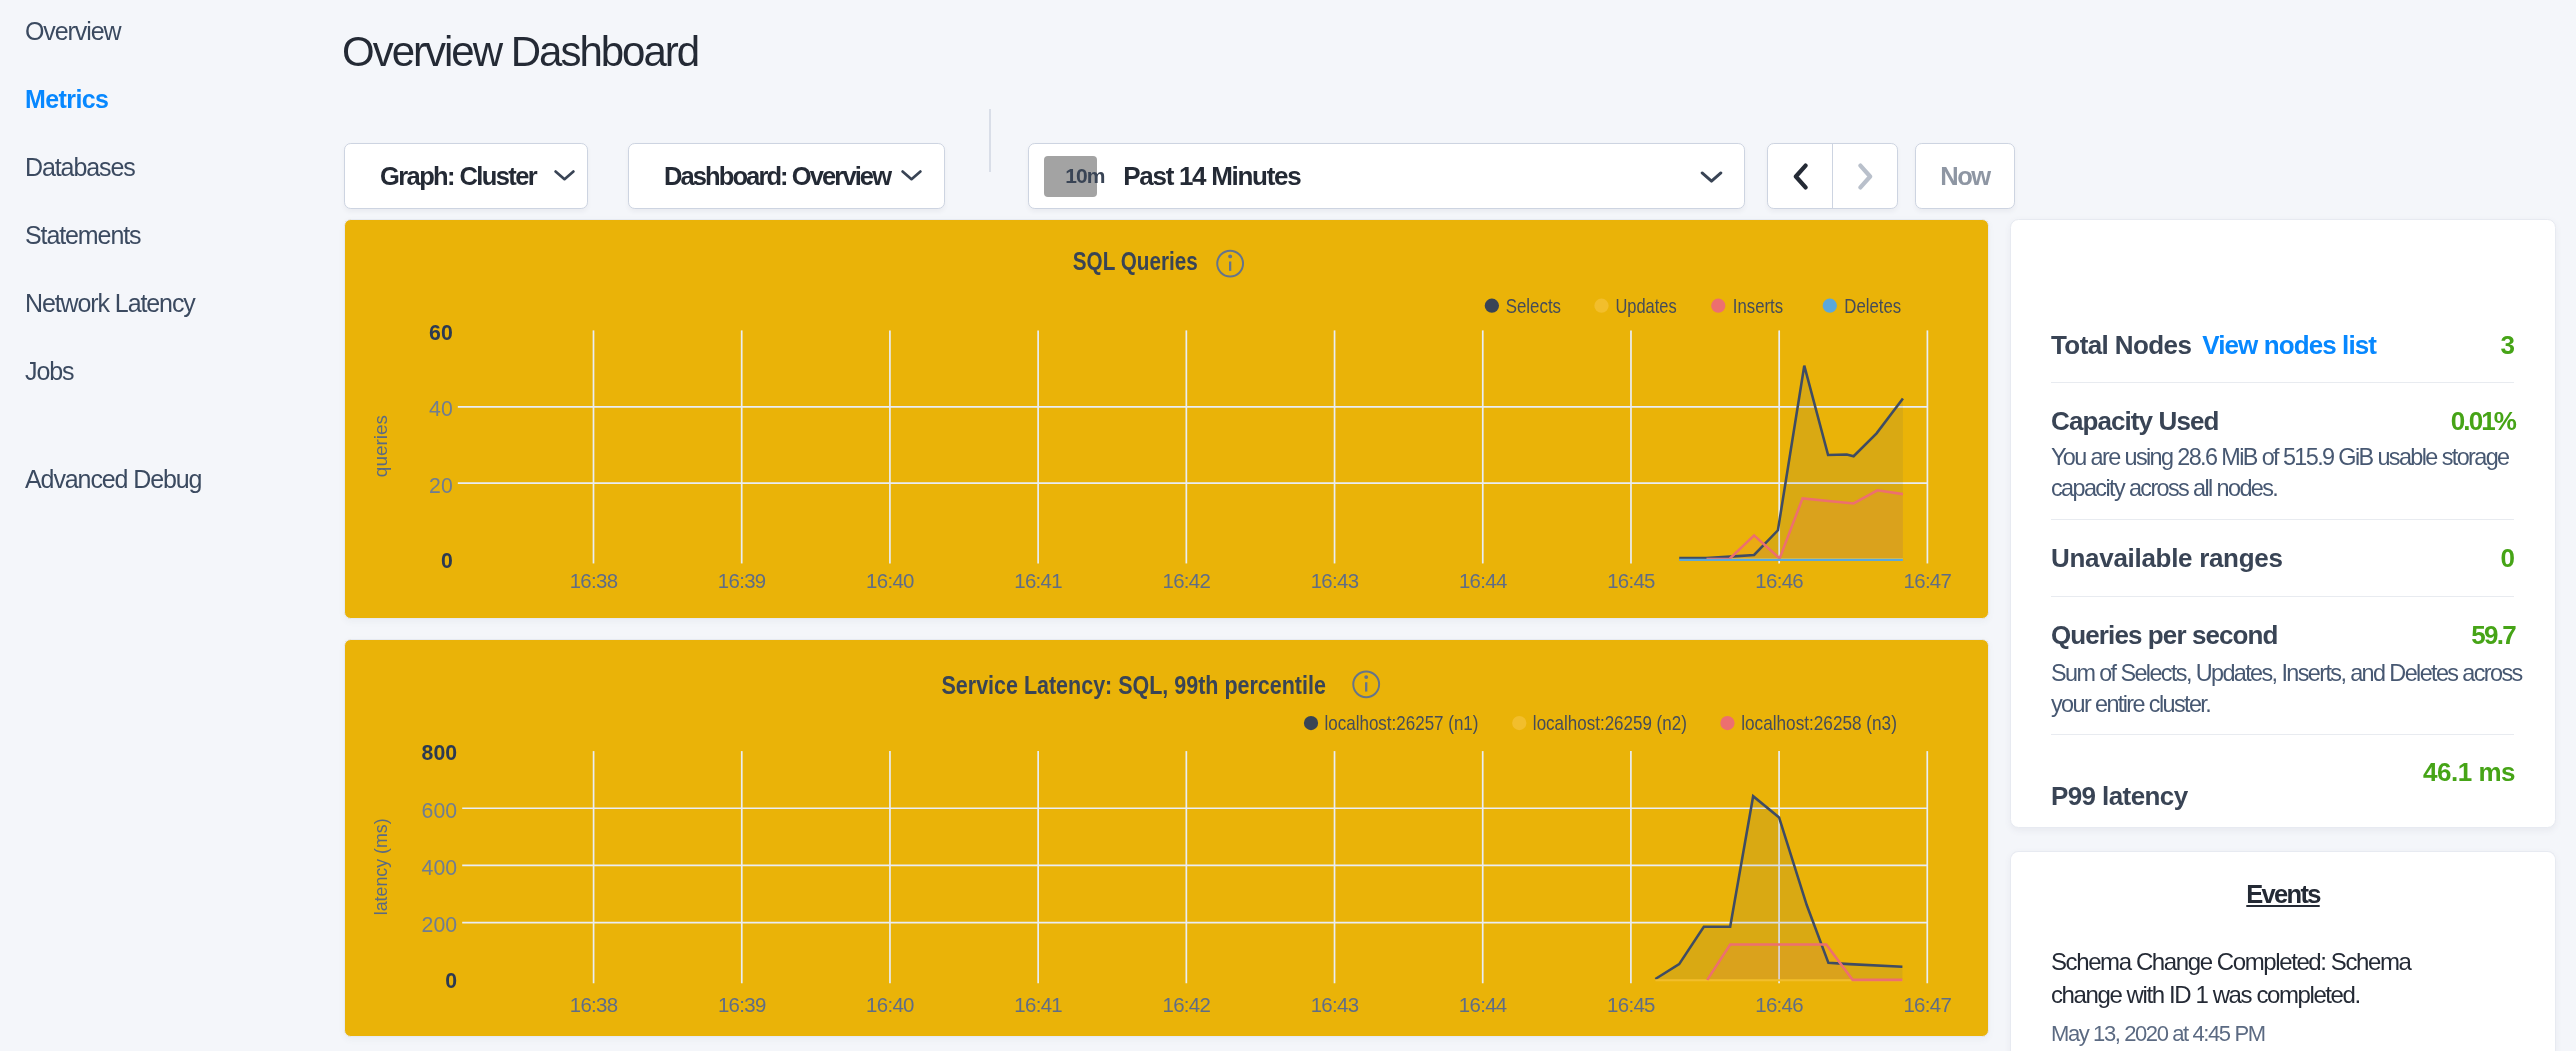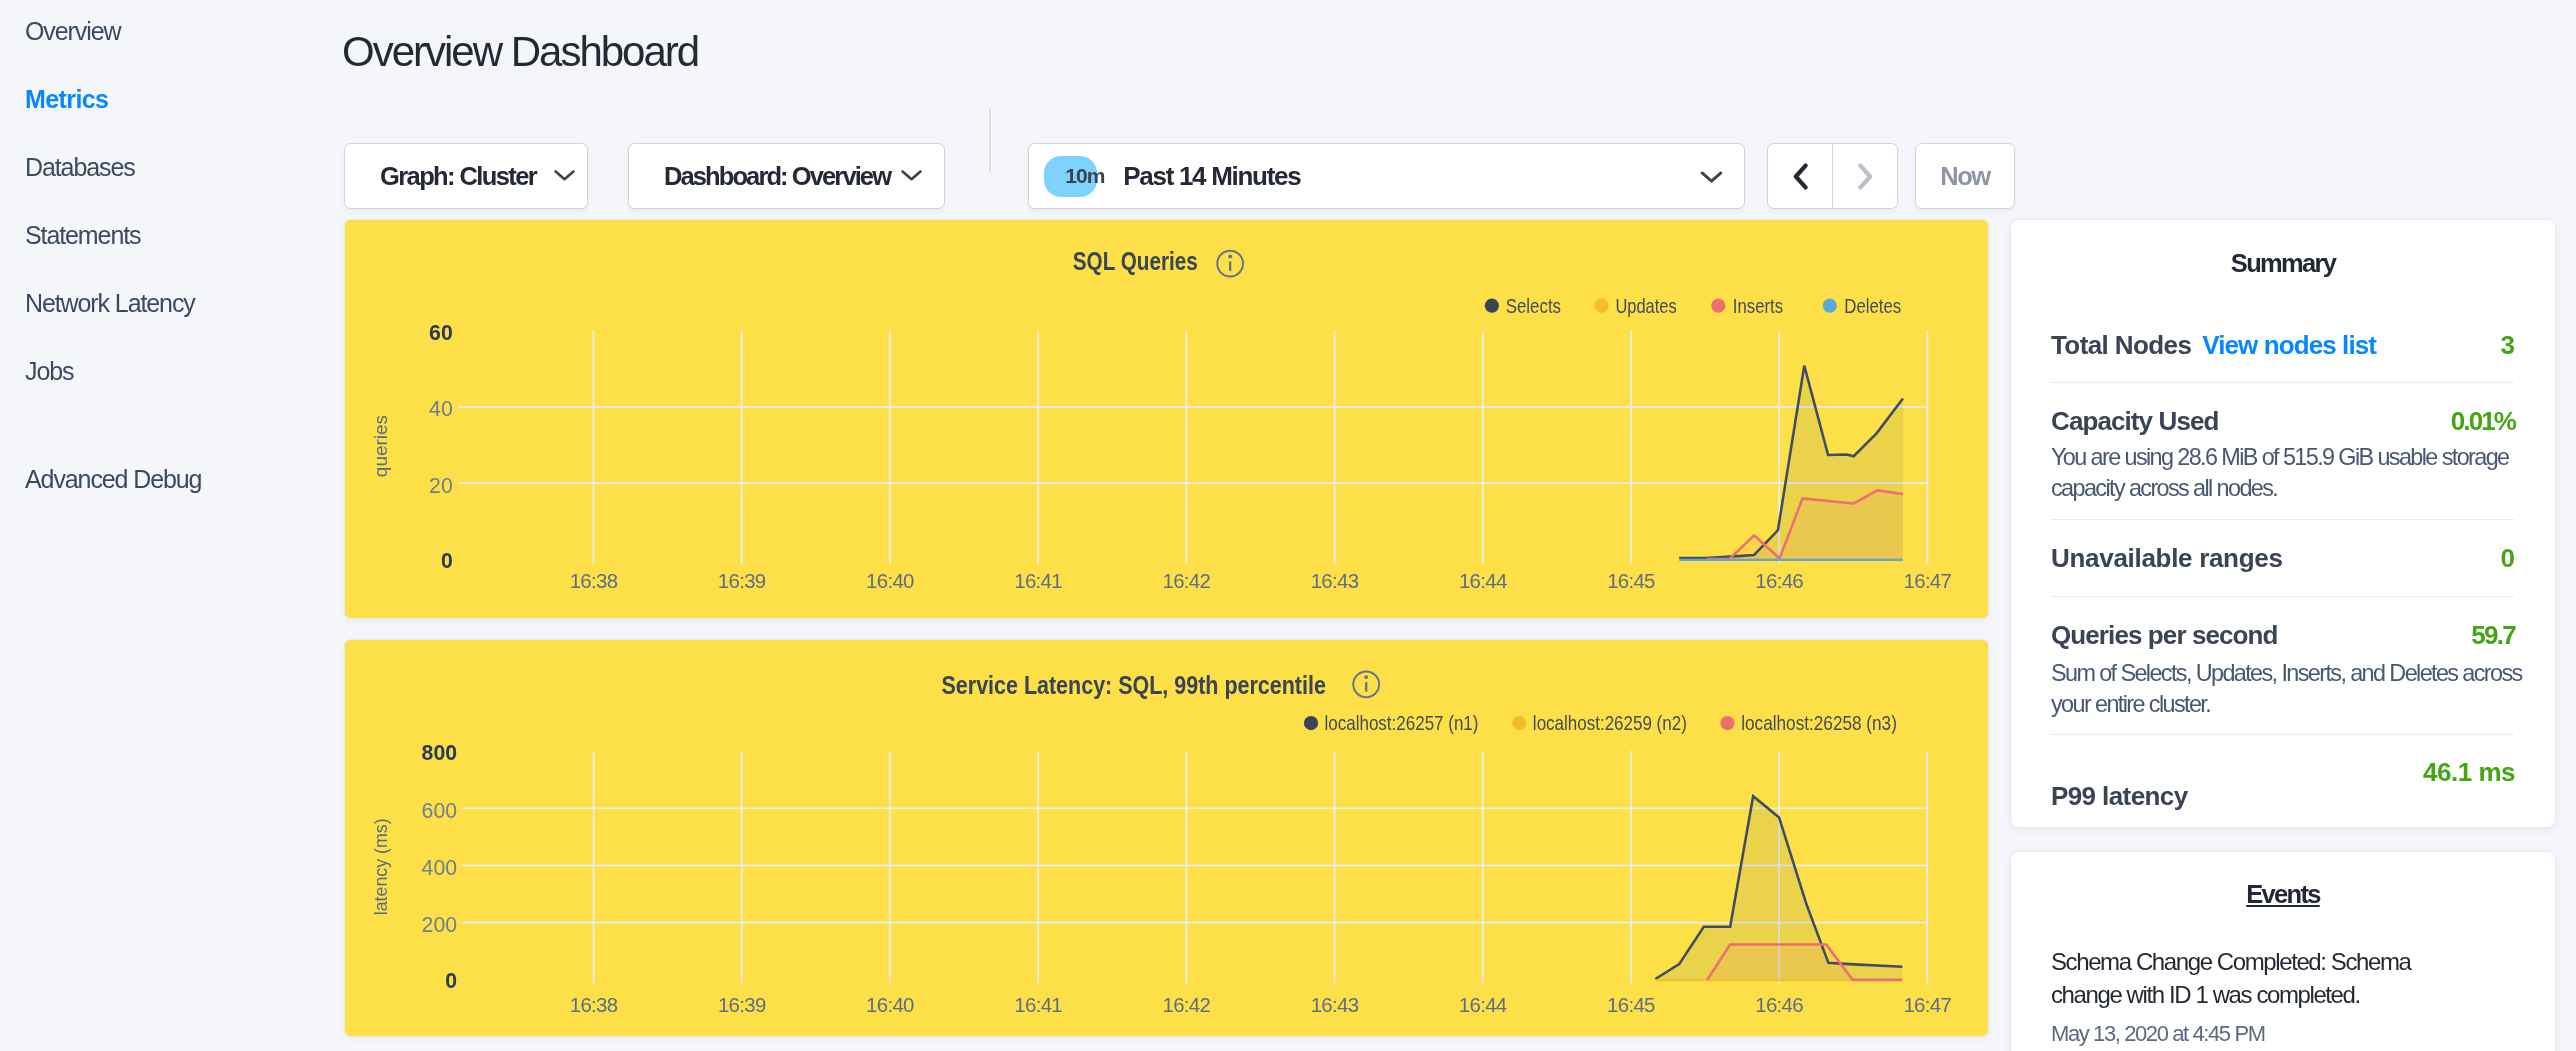--- a/index.html
+++ b/index.html
@@ -10,21 +10,21 @@
 .nav.active { color:#0788ff; font-weight:bold; letter-spacing:-0.6px; }
 h1.title { position:absolute; left:342px; top:31px; font-size:42px; font-weight:500; color:#242a35; letter-spacing:-2px; line-height:42px; }
 .btn { position:absolute; top:107px; height:66px; background:#fff; border:1.7px solid #cdd4e1; border-radius:6.8px; display:flex; align-items:center; font-weight:bold; font-size:25.5px; color:#242a35; box-shadow:0 2.6px 4.3px rgba(80,90,110,0.06); white-space:nowrap;margin-top:36px; }
 .chev { display:inline-block; }
 .card { position:absolute; left:2010px; width:546px; background:#fff; border:1.7px solid #e7eaf1; border-radius:8.5px; box-shadow:0 2.6px 6px rgba(80,90,110,0.07); }
 .cardtitle { position:absolute; width:100%; text-align:center; font-size:25.5px; font-weight:bold; color:#242a35; letter-spacing:-1.7px; }
 .slabel { position:absolute; left:40px; font-size:26px; font-weight:bold; color:#394455; letter-spacing:-0.6px; white-space:nowrap; line-height:32px; }
 .sval { position:absolute; right:40px; font-size:26px; font-weight:bold; color:#46a417; white-space:nowrap; line-height:32px; }
 .ssub { position:absolute; left:40px; font-size:23.4px; letter-spacing:-1.6px; color:#475872; line-height:31px; white-space:nowrap; }
 .sdiv { position:absolute; left:40px; width:463px; height:0; border-top:1.7px solid #e8ebf0; }
-.panel { position:absolute; left:344px; width:1645px; background:#fde047; border:1.7px solid #e7eaf1; border-radius:6.8px; box-shadow:0 2.6px 6px rgba(80,90,110,0.05); }
+.panel { position:absolute; left:344px; width:1645px; background:#eab308; border:1.7px solid #e7eaf1; border-radius:6.8px; box-shadow:0 2.6px 6px rgba(80,90,110,0.05); }
 </style>
 </head>
 <body>
 
   <div class="nav" style="top:16px;">Overview</div>
   <div class="nav active" style="top:84px;">Metrics</div>
   <div class="nav" style="top:152px;">Databases</div>
   <div class="nav" style="top:220px;">Statements</div>
   <div class="nav" style="top:288px;">Network Latency</div>
   <div class="nav" style="top:356px;">Jobs</div>
@@ -39,21 +39,21 @@
     </svg>
   </div>
   <div class="btn" style="left:628px; width:317px;">
     <span style="margin-left:35px; letter-spacing:-1.9px;">Dashboard: Overview</span>
     <svg class="chev" style="margin-left:10.2px;" width="23" height="13.6" viewBox="0 0 27 16">
       <path d="M3 3 L13.5 12 L24 3" fill="none" stroke="#394455" stroke-width="3.2" stroke-linecap="round" stroke-linejoin="round"></path>
     </svg>
   </div>
   <div class="abs" style="left:989px; top:109px; width:1.7px; height:63px; background:#d9dee8;"></div>
   <div class="btn" style="left:1028px; width:717px; font-size:26px;">
-    <span style="margin-left:15.3px; background:#7dd3fc; border-radius:17px; height:41px; width:53px; display:flex; align-items:center; justify-content:center; font-size:21px; letter-spacing:-1px; color:#394455;padding-left:28px;">10m</span>
+    <span style="margin-left:15.3px; background:#a3a3a3; border-radius:4px; height:41px; width:53px; display:flex; align-items:center; justify-content:center; font-size:21px; letter-spacing:-1px; color:#394455;padding-left:28px;">10m</span>
     <span style="margin-left:26px; letter-spacing:-1.3px;">Past 14 Minutes</span>
     <svg class="chev" style="position:absolute; right:20.4px; top:26px;" width="25" height="14.5" viewBox="0 0 29 17">
       <path d="M3.5 3.5 L14.5 13 L25.5 3.5" fill="none" stroke="#394455" stroke-width="3.5" stroke-linecap="round" stroke-linejoin="round"></path>
     </svg>
   </div>
   <div class="btn" style="left:1767px; width:131px; padding:0;">
     <div style="width:65px; height:100%; display:flex; align-items:center; justify-content:center; border-right:1.7px solid #cdd4e1;">
       <svg width="17" height="27" viewBox="0 0 20 32">
         <path d="M16 3 L4.5 16 L16 29" fill="none" stroke="#242a35" stroke-width="5" stroke-linecap="round" stroke-linejoin="round"></path>
       </svg>
@@ -179,21 +179,20 @@
       </g>
       <polygon points="1543,401 1571,383.5 1600,339.5 1631,339.5 1658,186 1688.5,211 1721,314 1746.5,382 1771,383.5 1833.5,386.5 1833.5,402 1543,402" fill="rgba(71,88,114,0.10)"></polygon>
       <polygon points="1604,402 1631,360.5 1744,360.5 1775,402 1604,402" fill="rgba(237,111,111,0.10)"></polygon>
       <polyline points="1543,401 1571,383.5 1600,339.5 1631,339.5 1658,186 1688.5,211 1721,314 1746.5,382 1771,383.5 1833.5,386.5" fill="none" stroke="#3f4c63" stroke-width="3"></polyline>
       <polyline points="1543,402.5 1833.5,402.5" fill="none" stroke="#f2be2c" stroke-width="2.4"></polyline>
       <polyline points="1604,402 1631,360.5 1744,360.5 1775,402 1833.5,402" fill="none" stroke="#ed6f6f" stroke-width="3"></polyline>
     </svg>
   </div>
 
   <div class="card" style="top:219px; height:609px;">
-    <div class="cardtitle" style="top:29px;">Summary</div>
     <div class="slabel" style="top:109px; letter-spacing:-0.6px;">Total Nodes <a style="color:#0788ff; margin-left:4.3px; letter-spacing:-0.9px;">View nodes list</a></div>
     <div class="sval" style="top:109px;">3</div>
     <div class="sdiv" style="top:162px;"></div>
     <div class="slabel" style="top:185px; letter-spacing:-0.9px;">Capacity Used</div>
     <div class="sval" style="top:185px; letter-spacing:-1.9px;">0.01%</div>
     <div class="ssub" style="top:222px;">You are using 28.6 MiB of 515.9 GiB usable storage<br>capacity across all nodes.</div>
     <div class="sdiv" style="top:299px;"></div>
     <div class="slabel" style="top:322px; letter-spacing:-0.3px;">Unavailable ranges</div>
     <div class="sval" style="top:322px;">0</div>
     <div class="sdiv" style="top:376px;"></div>

